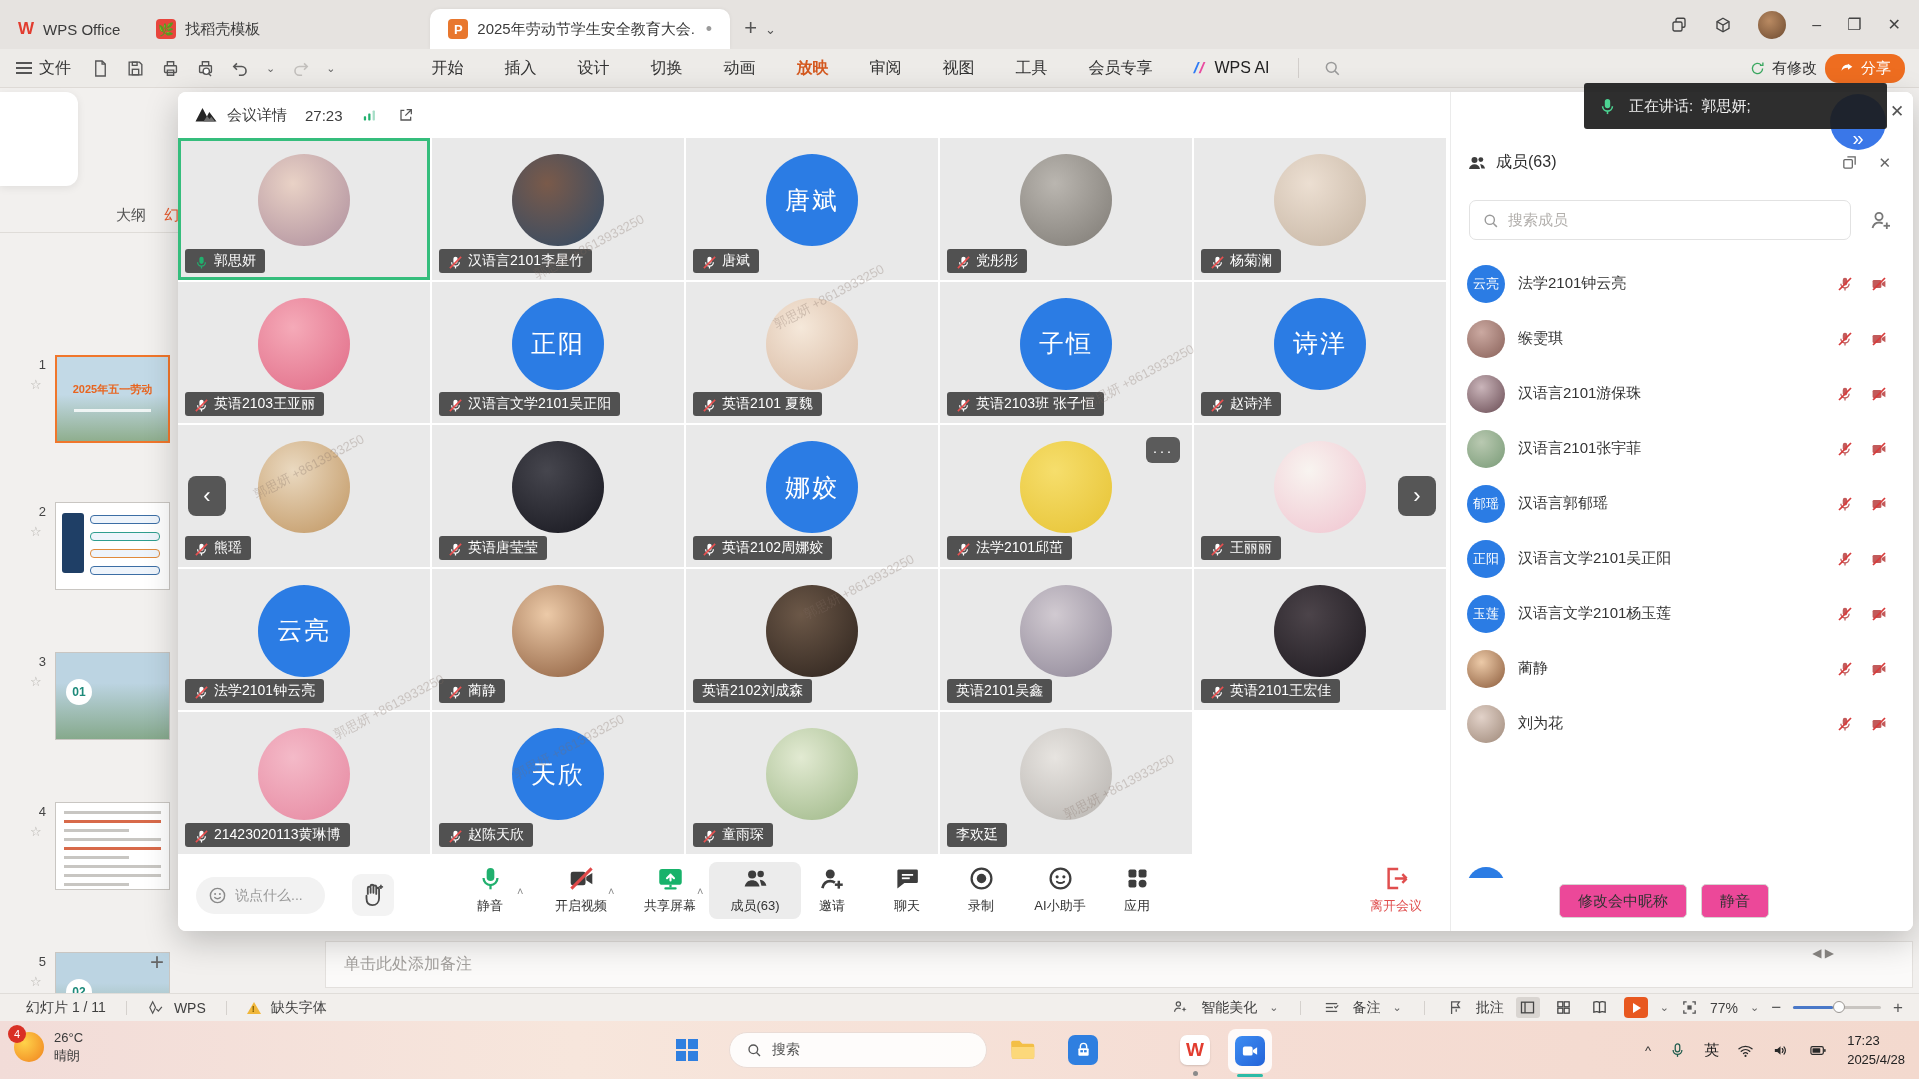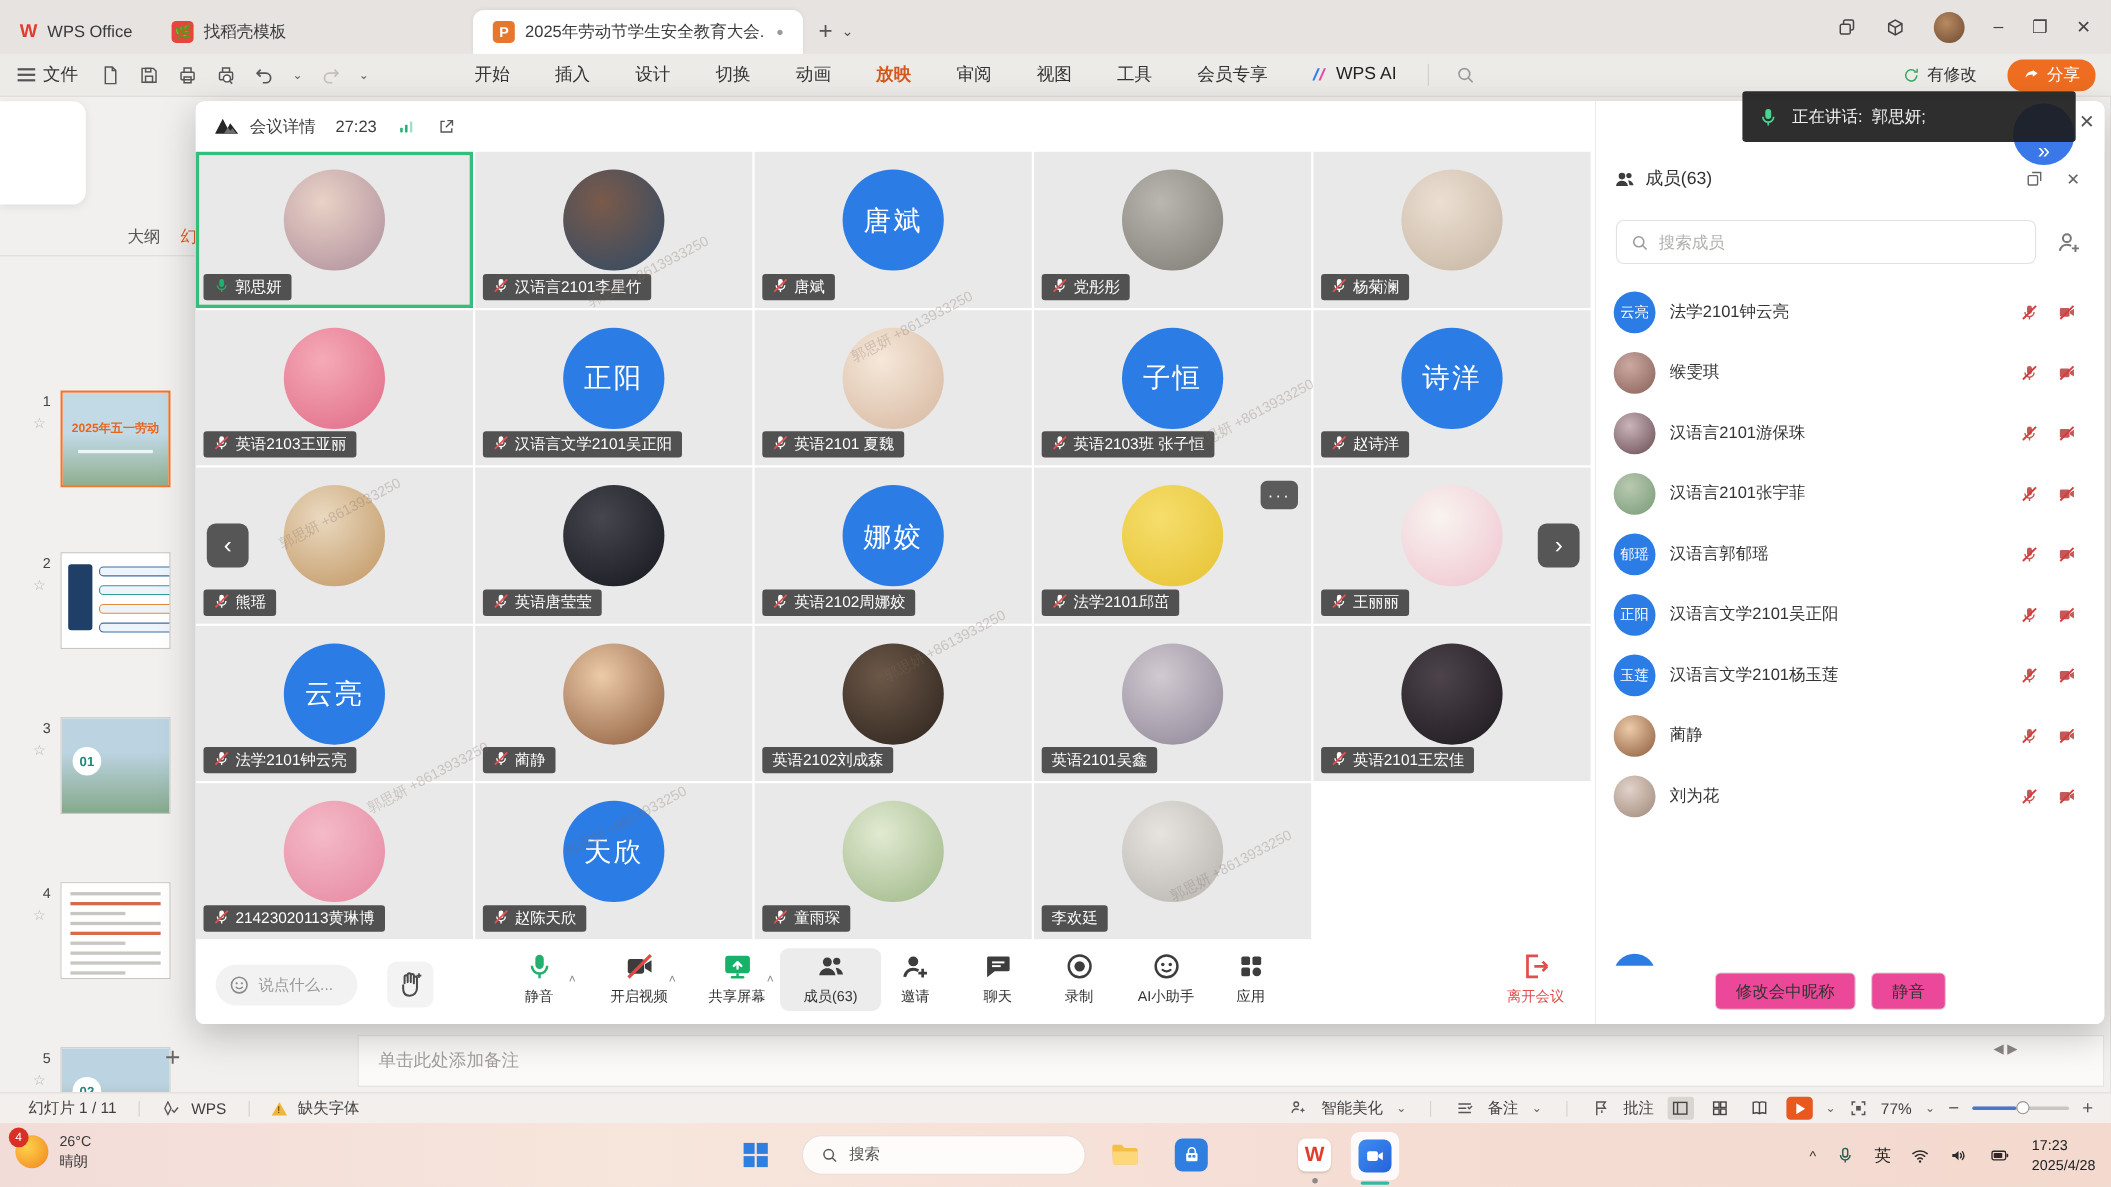--- a/index.html
+++ b/index.html
@@ -27,34 +27,34 @@
 
 
 .menubar{position:absolute;left:0;top:49px;width:1919px;height:39px;background:#edebe8;border-bottom:1px solid #dedad6;display:flex;align-items:center}
 .filebtn{display:flex;align-items:center;gap:7px;margin-left:16px;font-size:16px;color:#333}
 .hamb{width:16px;height:12px;border-top:2px solid #555;border-bottom:2px solid #555;position:relative}
 .hamb:after{content:"";position:absolute;left:0;top:3px;width:100%;height:2px;background:#555}
 .qicons{display:flex;align-items:center;gap:16px;margin-left:20px}
 .qi{width:19px;height:19px}
 .menuitems{display:flex;gap:41px;margin-left:96px;font-size:16px;color:#333}
 .menuitems .mi.active{color:#d4581e;font-weight:bold}
-.mright{position:absolute;right:14px;display:flex;align-items:center;gap:28px}
+.mright{position:absolute;right:14px;display:flex;align-items:center;gap:8px}
 .modified{display:flex;align-items:center;gap:6px;font-size:15px;color:#333}
 .sharebtn{display:flex;align-items:center;gap:6px;background:#ee6d20;color:#fff;font-size:15px;padding:5px 14px;border-radius:14px}
 .wpsai{display:flex;align-items:center;gap:6px;font-size:16px;color:#222;margin-left:38px}
 .msep{width:1px;height:20px;background:#d2cecb;margin-left:28px}
 .msearch{width:18px;height:18px;margin-left:24px}
 
 
 .slidepanel{position:absolute;left:0;top:88px;width:178px;height:905px;overflow:hidden}
 .ptabs{position:absolute;left:116px;top:118px;font-size:15px;color:#555;white-space:nowrap}
 .ptabs .t2{color:#e8582a;margin-left:14px}
 .pline{position:absolute;left:0;top:144px;width:178px;height:1px;background:#dfdcd8}
 .whitecard{position:absolute;left:0;top:4px;width:78px;height:94px;background:#fff;border-radius:0 12px 12px 0;box-shadow:0 2px 8px rgba(0,0,0,.08)}
-.thumb{position:absolute;left:55px;width:100px;height:88px;background:#fff;border:1px solid #c9c6c2;overflow:hidden}
+.thumb{position:absolute;left:55px;width:115px;height:88px;background:#fff;border:1px solid #c9c6c2;overflow:hidden}
 .thumb.sel{border:2px solid #f0762b}
 .tnum{position:absolute;left:26px;width:20px;text-align:right;font-size:13px;color:#444}
 .tstar{position:absolute;left:30px;font-size:13px;color:#b5b2ae}
 .photo1{width:100%;height:100%;background:linear-gradient(#c2d9e6 45%,#8fae8e);position:relative}
 .photo1 .ttl{position:absolute;left:0;right:0;top:30%;text-align:center;color:#e8641e;font-weight:bold;font-size:11px}
 .photo1 .sub{position:absolute;left:15%;right:15%;top:62%;height:3px;background:rgba(255,255,255,.8)}
 .badge01{position:absolute;left:10px;top:26px;width:26px;height:26px;border-radius:50%;background:#fff;color:#1d8a7a;font-size:12px;font-weight:bold;display:flex;align-items:center;justify-content:center}
 .bars .bar{position:absolute;left:34px;width:70px;height:9px;border:1px solid #3c6ea5;border-radius:4px;background:#eef4fb}
 .bars .blk{position:absolute;left:6px;top:10px;width:22px;height:60px;background:#1f3f66;border-radius:3px}
 .txtlines .ln{position:absolute;left:8px;right:8px;height:3px;background:#c8c6c2}
@@ -117,21 +117,21 @@
 .glicon{position:relative;width:19px;height:19px}
 .gldot{position:absolute;right:-3px;top:-3px;width:9px;height:9px;border-radius:50%;background:#e0442e}
 .mclose{position:absolute;left:1712px;top:14px;font-size:16px;color:#666}
 
 
 .grid{position:absolute;left:0;top:46px;width:1268px;height:716px;display:grid;grid-template-columns:repeat(5,1fr);grid-template-rows:repeat(5,1fr);gap:2px;background:#fff}
 .tile{position:relative;background:#e9e9e9;overflow:hidden}
 .tile.speaking{outline:3px solid #35bd7c;outline-offset:-3px}
 .avatar{position:absolute;left:50%;top:16px;transform:translateX(-50%);width:92px;height:92px;border-radius:50%}
 .avatar.txt{background:#2b7ce4;color:#fff;display:flex;align-items:center;justify-content:center;font-size:25px;letter-spacing:2px}
-.nameplate{position:absolute;left:7px;bottom:7px;display:flex;align-items:flex-start;gap:5px;background:rgba(38,38,38,.78);border-radius:3px;padding:3px 9px;color:#fff;font-size:14px;white-space:nowrap;max-width:95%}
+.nameplate{position:absolute;left:7px;bottom:7px;display:flex;align-items:flex-end;gap:5px;background:rgba(38,38,38,.78);border-radius:3px;padding:3px 9px;color:#fff;font-size:14px;white-space:nowrap;max-width:95%}
 .nameplate .mi{width:15px;height:15px}
 .navbtn{position:absolute;width:38px;height:40px;background:rgba(45,45,45,.78);border-radius:8px;color:#fff;font-size:22px;display:flex;align-items:center;justify-content:center;z-index:4}
 .morebtn{position:absolute;left:968px;top:299px;width:34px;height:26px;background:rgba(60,60,60,.82);border-radius:6px;color:#fff;font-size:15px;display:flex;align-items:center;justify-content:center;letter-spacing:2px;z-index:4}
 .wmark{position:absolute;font-size:13px;color:rgba(130,110,100,.30);transform:rotate(-28deg);white-space:nowrap;pointer-events:none;z-index:3}
 
 
 .mtoolbar{position:absolute;left:0;top:762px;width:1270px;height:77px;background:#fff;border-radius:0 0 0 8px}
 .saybox{position:absolute;left:18px;top:23px;width:129px;height:37px;border-radius:19px;background:#f2f2f2;display:flex;align-items:center;gap:8px;padding-left:12px;font-size:14px;color:#999}
 .saybox .ic{width:19px;height:19px}
 .handbtn{position:absolute;left:174px;top:20px;width:42px;height:42px;background:#f3f3f3;border-radius:9px;display:flex;align-items:center;justify-content:center}

